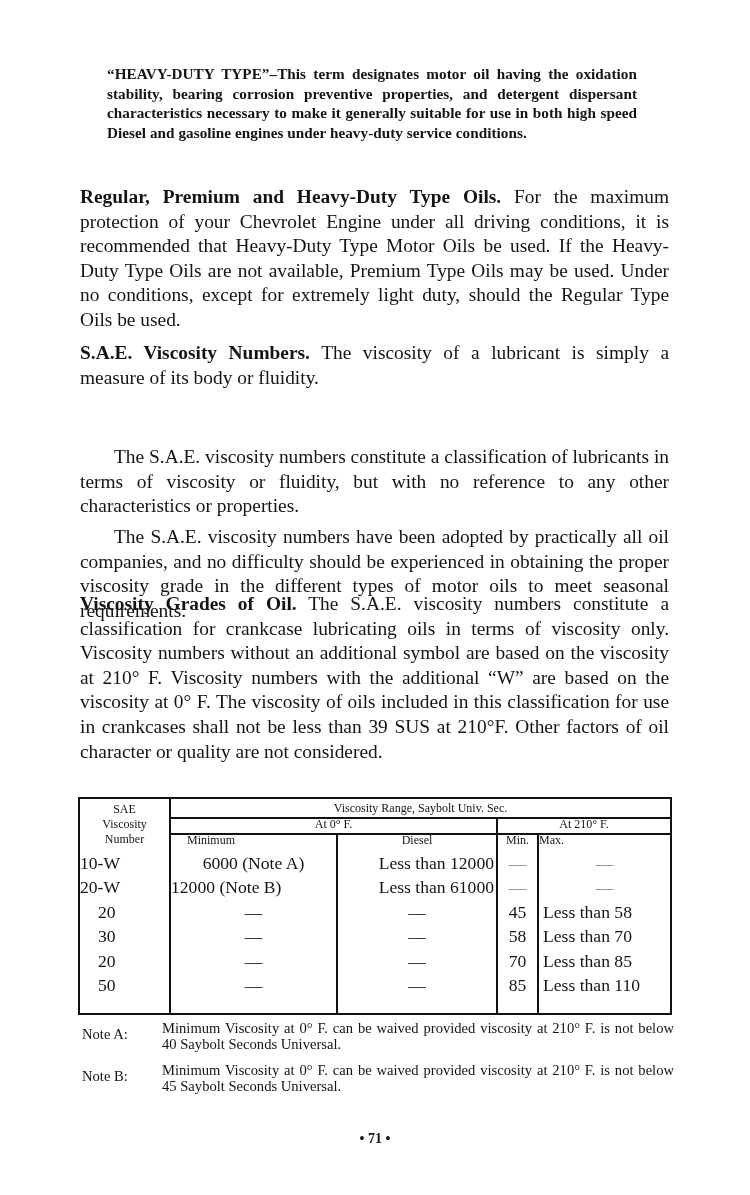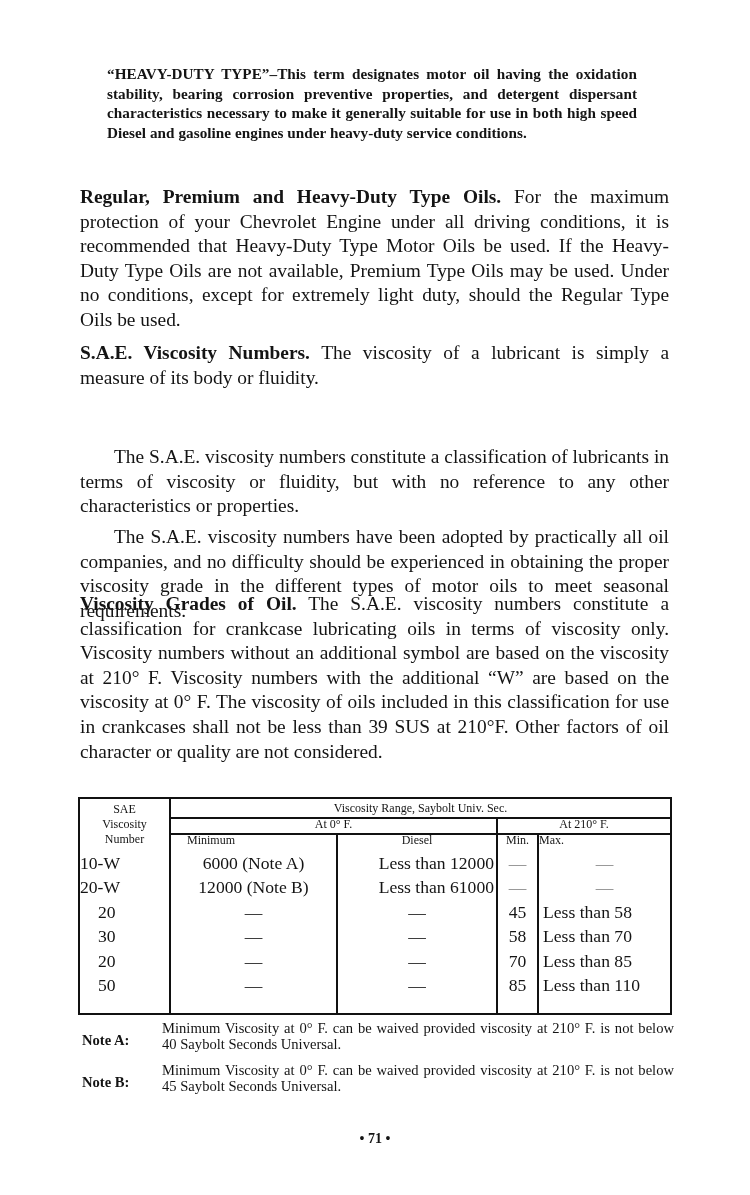--- a/index.html
+++ b/index.html
@@ -41,21 +41,21 @@
   .hl { position: absolute; background: #111; height: 1.6px; }
   .cell { position: absolute; white-space: nowrap; }
   .hdr { font-size: 12px; line-height: 15px; }
   .body-cell { font-size: 17.6px; line-height: 24.5px; }
 
   .notes {
     position: absolute; left: 82px; top: 1021px; width: 592px;
     font-family: "Liberation Serif", serif; font-size: 14.6px; line-height: 15.6px;
   }
   .note { position: relative; margin-bottom: 11px; }
-  .note-label { position: absolute; left: 0; top: 12px; font-weight: bold; }
+  .note-label { position: absolute; left: 0; top: 6px; }
   .note-text { margin-left: 80px; text-align: justify; text-align-last: left; }
 
   .pagenum {
     position: absolute; left: 0; width: 750px; top: 1131px; text-align: center;
     font-family: "Liberation Serif", serif; font-weight: bold; font-size: 14px;
   }
 </style>
 </head>
 <body>
 
@@ -97,21 +97,21 @@
 
     <div>
       <div class="cell body-cell" style="left:0; top:52px;">10-W</div>
       <div class="cell body-cell" style="left:91px; width:165px; top:52px; text-align:center;">6000 (Note A)</div>
       <div class="cell body-cell" style="left:258px; width:156px; top:52px; text-align:right;">Less than 12000</div>
       <div class="cell body-cell" style="left:418px; width:39px; top:52px; text-align:center; color:#888;">—</div>
       <div class="cell body-cell" style="left:459px; width:131px; top:52px; text-align:center; color:#888;">—</div>
     </div>
     <div>
       <div class="cell body-cell" style="left:0; top:76px;">20-W</div>
-      <div class="cell body-cell" style="left:91px; width:165px; top:76px; text-align:center;">12000 (Note B)</div>
+      <div class="cell body-cell" style="left:91px; width:165px; top:76px; ">12000 (Note B)</div>
       <div class="cell body-cell" style="left:258px; width:156px; top:76px; text-align:right;">Less than 61000</div>
       <div class="cell body-cell" style="left:418px; width:39px; top:76px; text-align:center; color:#888;">—</div>
       <div class="cell body-cell" style="left:459px; width:131px; top:76px; text-align:center; color:#888;">—</div>
     </div>
     <div>
       <div class="cell body-cell" style="left:18px; top:101px;">20</div>
       <div class="cell body-cell" style="left:91px; width:165px; top:101px; text-align:center;">—</div>
       <div class="cell body-cell" style="left:258px; width:158px; top:101px; text-align:center;">—</div>
       <div class="cell body-cell" style="left:418px; width:39px; top:101px; text-align:center;">45</div>
       <div class="cell body-cell" style="left:463px; top:101px;">Less than 58</div>

